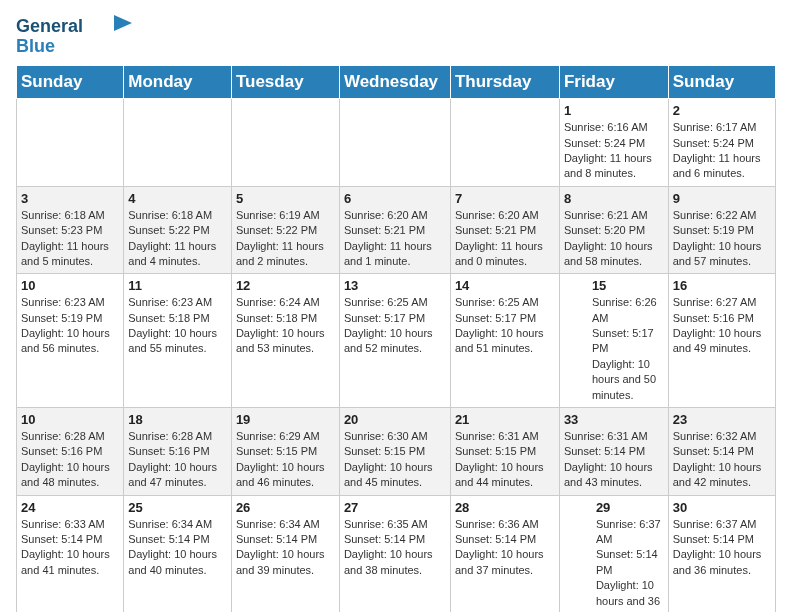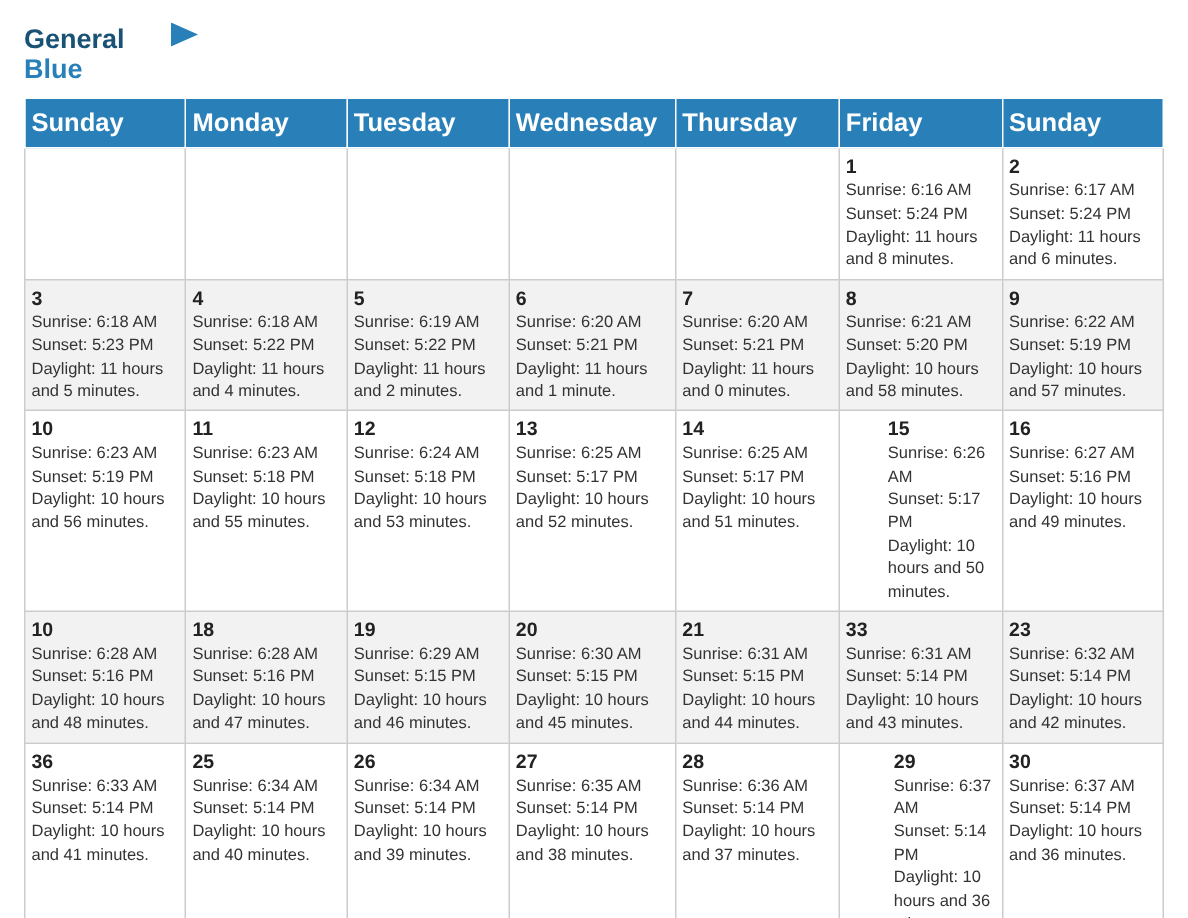--- a/index.html
+++ b/index.html
@@ -245,21 +245,21 @@
         </td>
         <td style="background: rgb(242, 242, 242);">
           <span class="day-num">23</span>
           <div class="day-info" style="white-space: pre-line;">Sunrise: 6:32 AM
 Sunset: 5:14 PM
 Daylight: 10 hours and 42 minutes.</div>
         </td>
       </tr>
       <tr>
         <td style="background: rgb(255, 255, 255);">
-          <span class="day-num">36</span>
+          <span class="day-num">24</span>
           <div class="day-info" style="white-space: pre-line;">Sunrise: 6:33 AM
 Sunset: 5:14 PM
 Daylight: 10 hours and 41 minutes.</div>
         </td>
         <td style="background: rgb(255, 255, 255);">
           <span class="day-num">25</span>
           <div class="day-info" style="white-space: pre-line;">Sunrise: 6:34 AM
 Sunset: 5:14 PM
 Daylight: 10 hours and 40 minutes.</div>
         </td>

